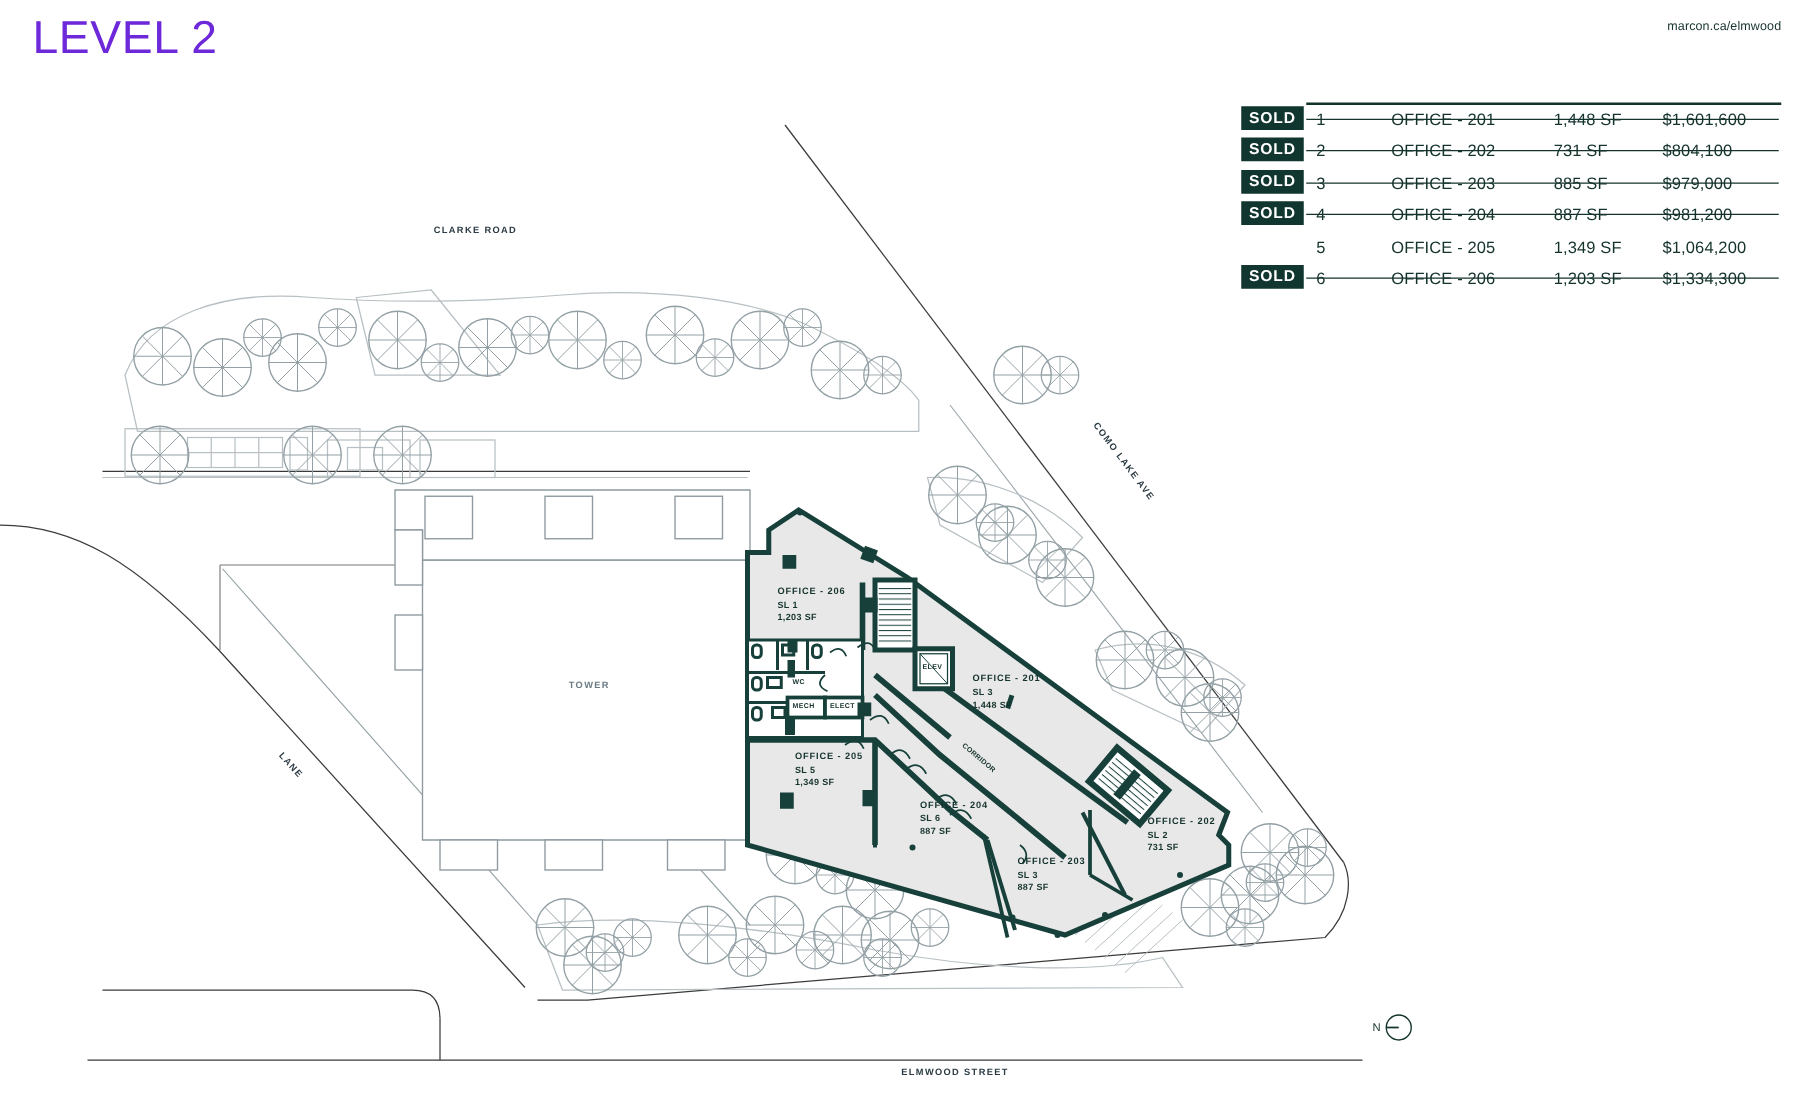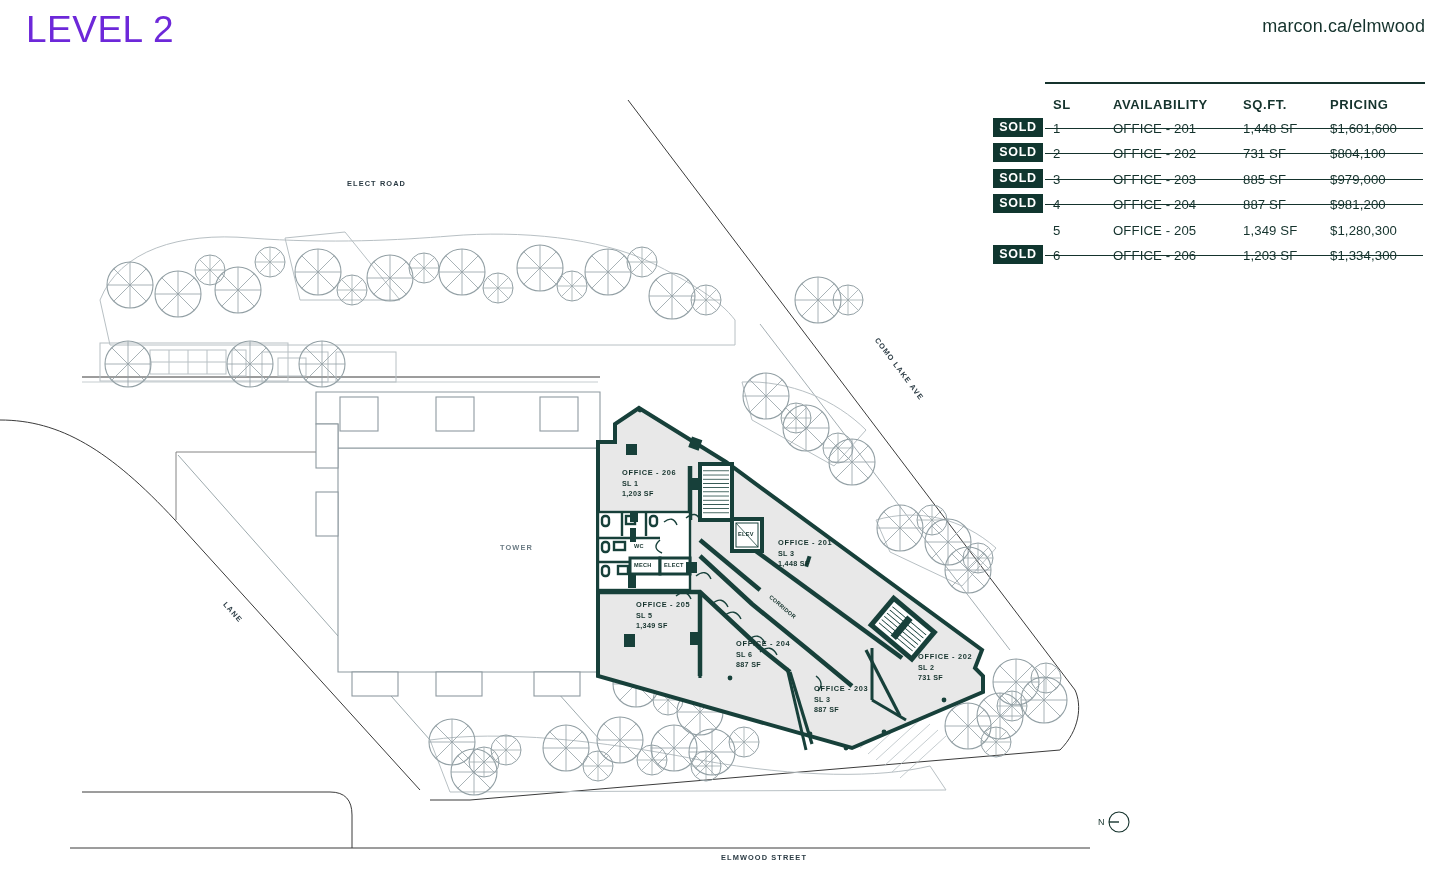--- a/index.html
+++ b/index.html
@@ -26,21 +26,21 @@
     letter-spacing: 0.5px;
     font-weight: 400;
     color: #6d28d9;
     line-height: 44px;
     white-space: nowrap;
   }
   #site-url {
     position: absolute;
     right: 16px;
     top: 16px;
-    font-size: 18px;
+    font-size: 10px;
     color: #15332d;
     letter-spacing: 0.1px;
     white-space: nowrap;
   }
 
   
   #availability-table {
     position: absolute;
     left: 993px;
     top: 82px;
@@ -441,26 +441,20 @@
     <line x1="1109" y1="822" x2="1119" y2="822" stroke="#15332d" stroke-width="1.4"></line>
   </g>
 
 </svg>
 
 <div id="page-title">LEVEL 2</div>
 <div id="site-url">marcon.ca/elmwood</div>
 
 <div id="availability-table">
   <div class="tbl-rule"></div>
-  <div class="tbl-head">
-    <div class="cell c-sl">SL</div>
-    <div class="cell c-avail">AVAILABILITY</div>
-    <div class="cell c-sqft">SQ.FT.</div>
-    <div class="cell c-price">PRICING</div>
-  </div>
 
   <div class="tbl-row is-sold">
     <div class="sold-badge">SOLD</div>
     <div class="cell c-sl">1</div>
     <div class="cell c-avail">OFFICE - 201</div>
     <div class="cell c-sqft">1,448 SF</div>
     <div class="cell c-price">$1,601,600</div>
     <div class="strike"></div>
   </div>
 
@@ -488,42 +482,42 @@
     <div class="cell c-avail">OFFICE - 204</div>
     <div class="cell c-sqft">887 SF</div>
     <div class="cell c-price">$981,200</div>
     <div class="strike"></div>
   </div>
 
   <div class="tbl-row">
     <div class="cell c-sl">5</div>
     <div class="cell c-avail">OFFICE - 205</div>
     <div class="cell c-sqft">1,349 SF</div>
-    <div class="cell c-price">$1,280,300</div>
+    <div class="cell c-price">$1,064,200</div>
   </div>
 
   <div class="tbl-row is-sold">
     <div class="sold-badge">SOLD</div>
     <div class="cell c-sl">6</div>
     <div class="cell c-avail">OFFICE - 206</div>
     <div class="cell c-sqft">1,203 SF</div>
     <div class="cell c-price">$1,334,300</div>
     <div class="strike"></div>
   </div>
 </div>
 
-<div class="map-label" style="left:347px; top:179px;">ELECT ROAD</div>
+<div class="map-label" style="left:347px; top:179px;">CLARKE ROAD</div>
 
 <div class="map-label" style="left:880px; top:336px; transform:rotate(53deg); transform-origin:0 0;">COMO LAKE AVE</div>
 
 <div class="map-label" style="left:721px; top:853px;">ELMWOOD STREET</div>
 
 <div class="map-label" style="left:228px; top:600px; transform:rotate(48deg); transform-origin:0 0;">LANE</div>
 
-<div class="map-label" style="left:455px; top:543px; color:#6b7b84;margin-left:45px;">TOWER</div>
+<div class="map-label" style="left:455px; top:543px; color:#6b7b84;">TOWER</div>
 
 <div id="north-marker">
   <span class="n-letter">N</span>
 </div>
 
 <div class="unit-label" style="left:622px; top:468px;">
   <span class="u-name">OFFICE - 206</span>
   <span class="u-sl">SL 1</span>
   <span class="u-sf">1,203 SF</span>
 </div>

